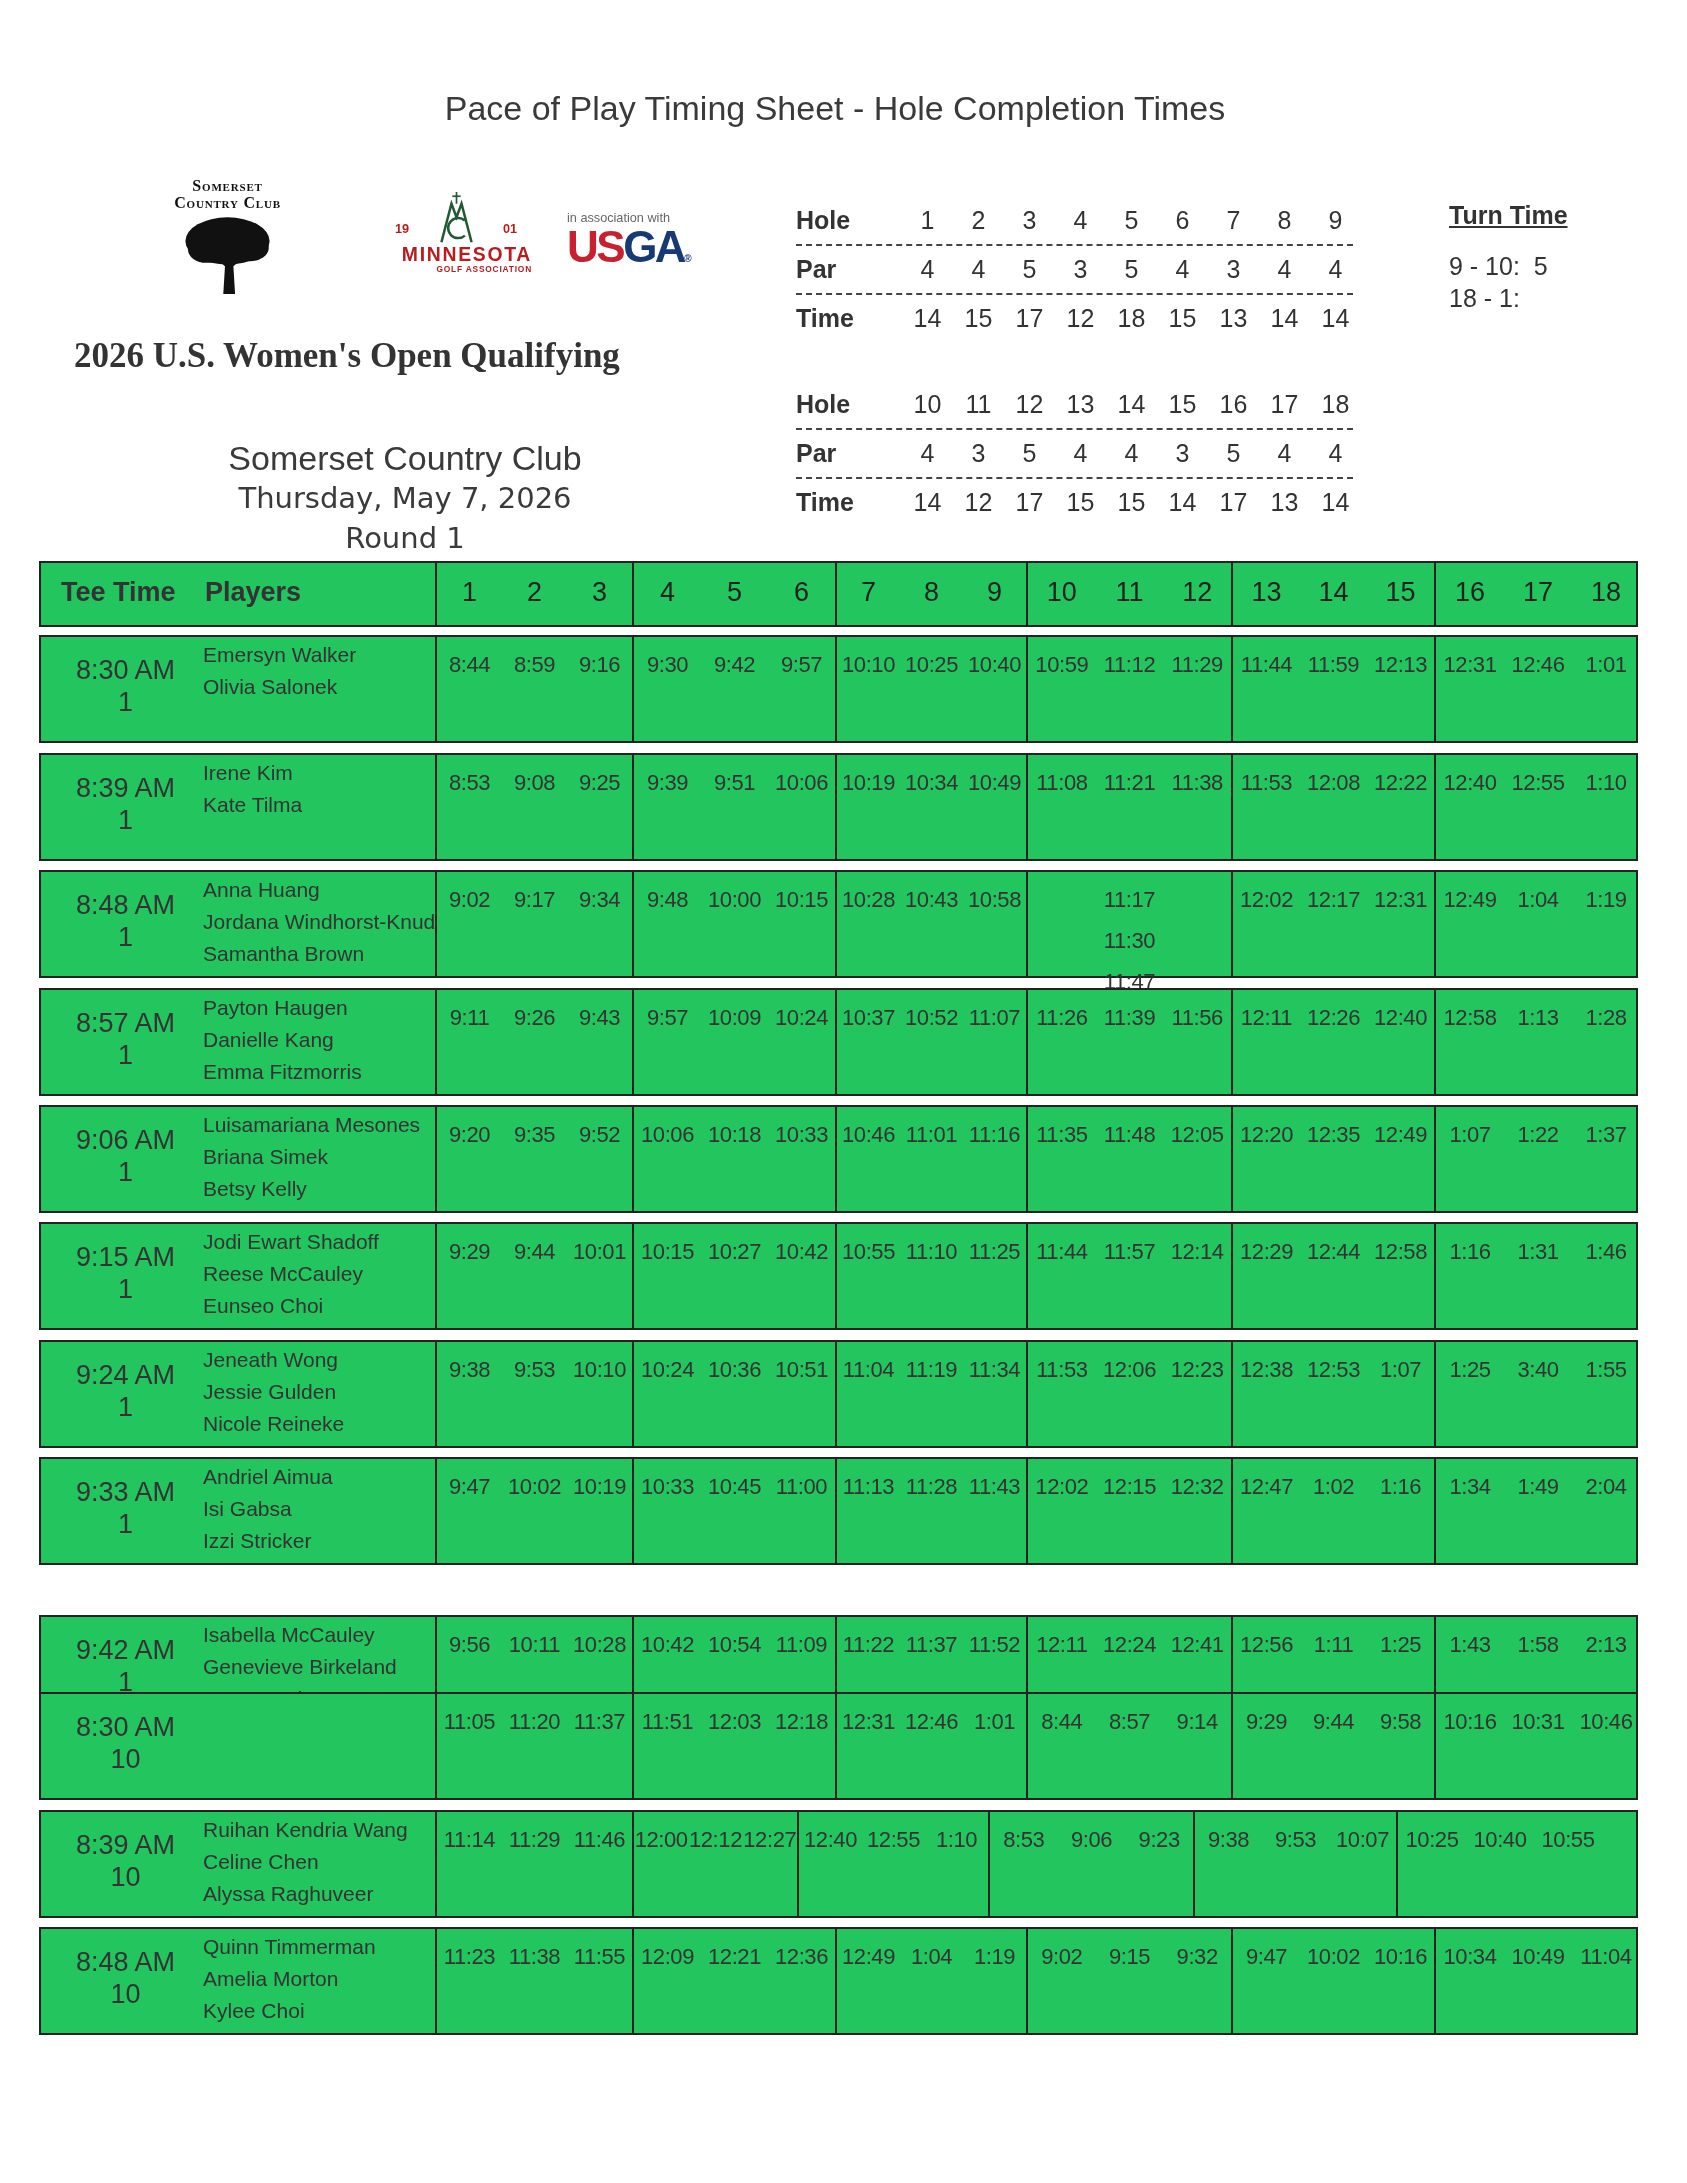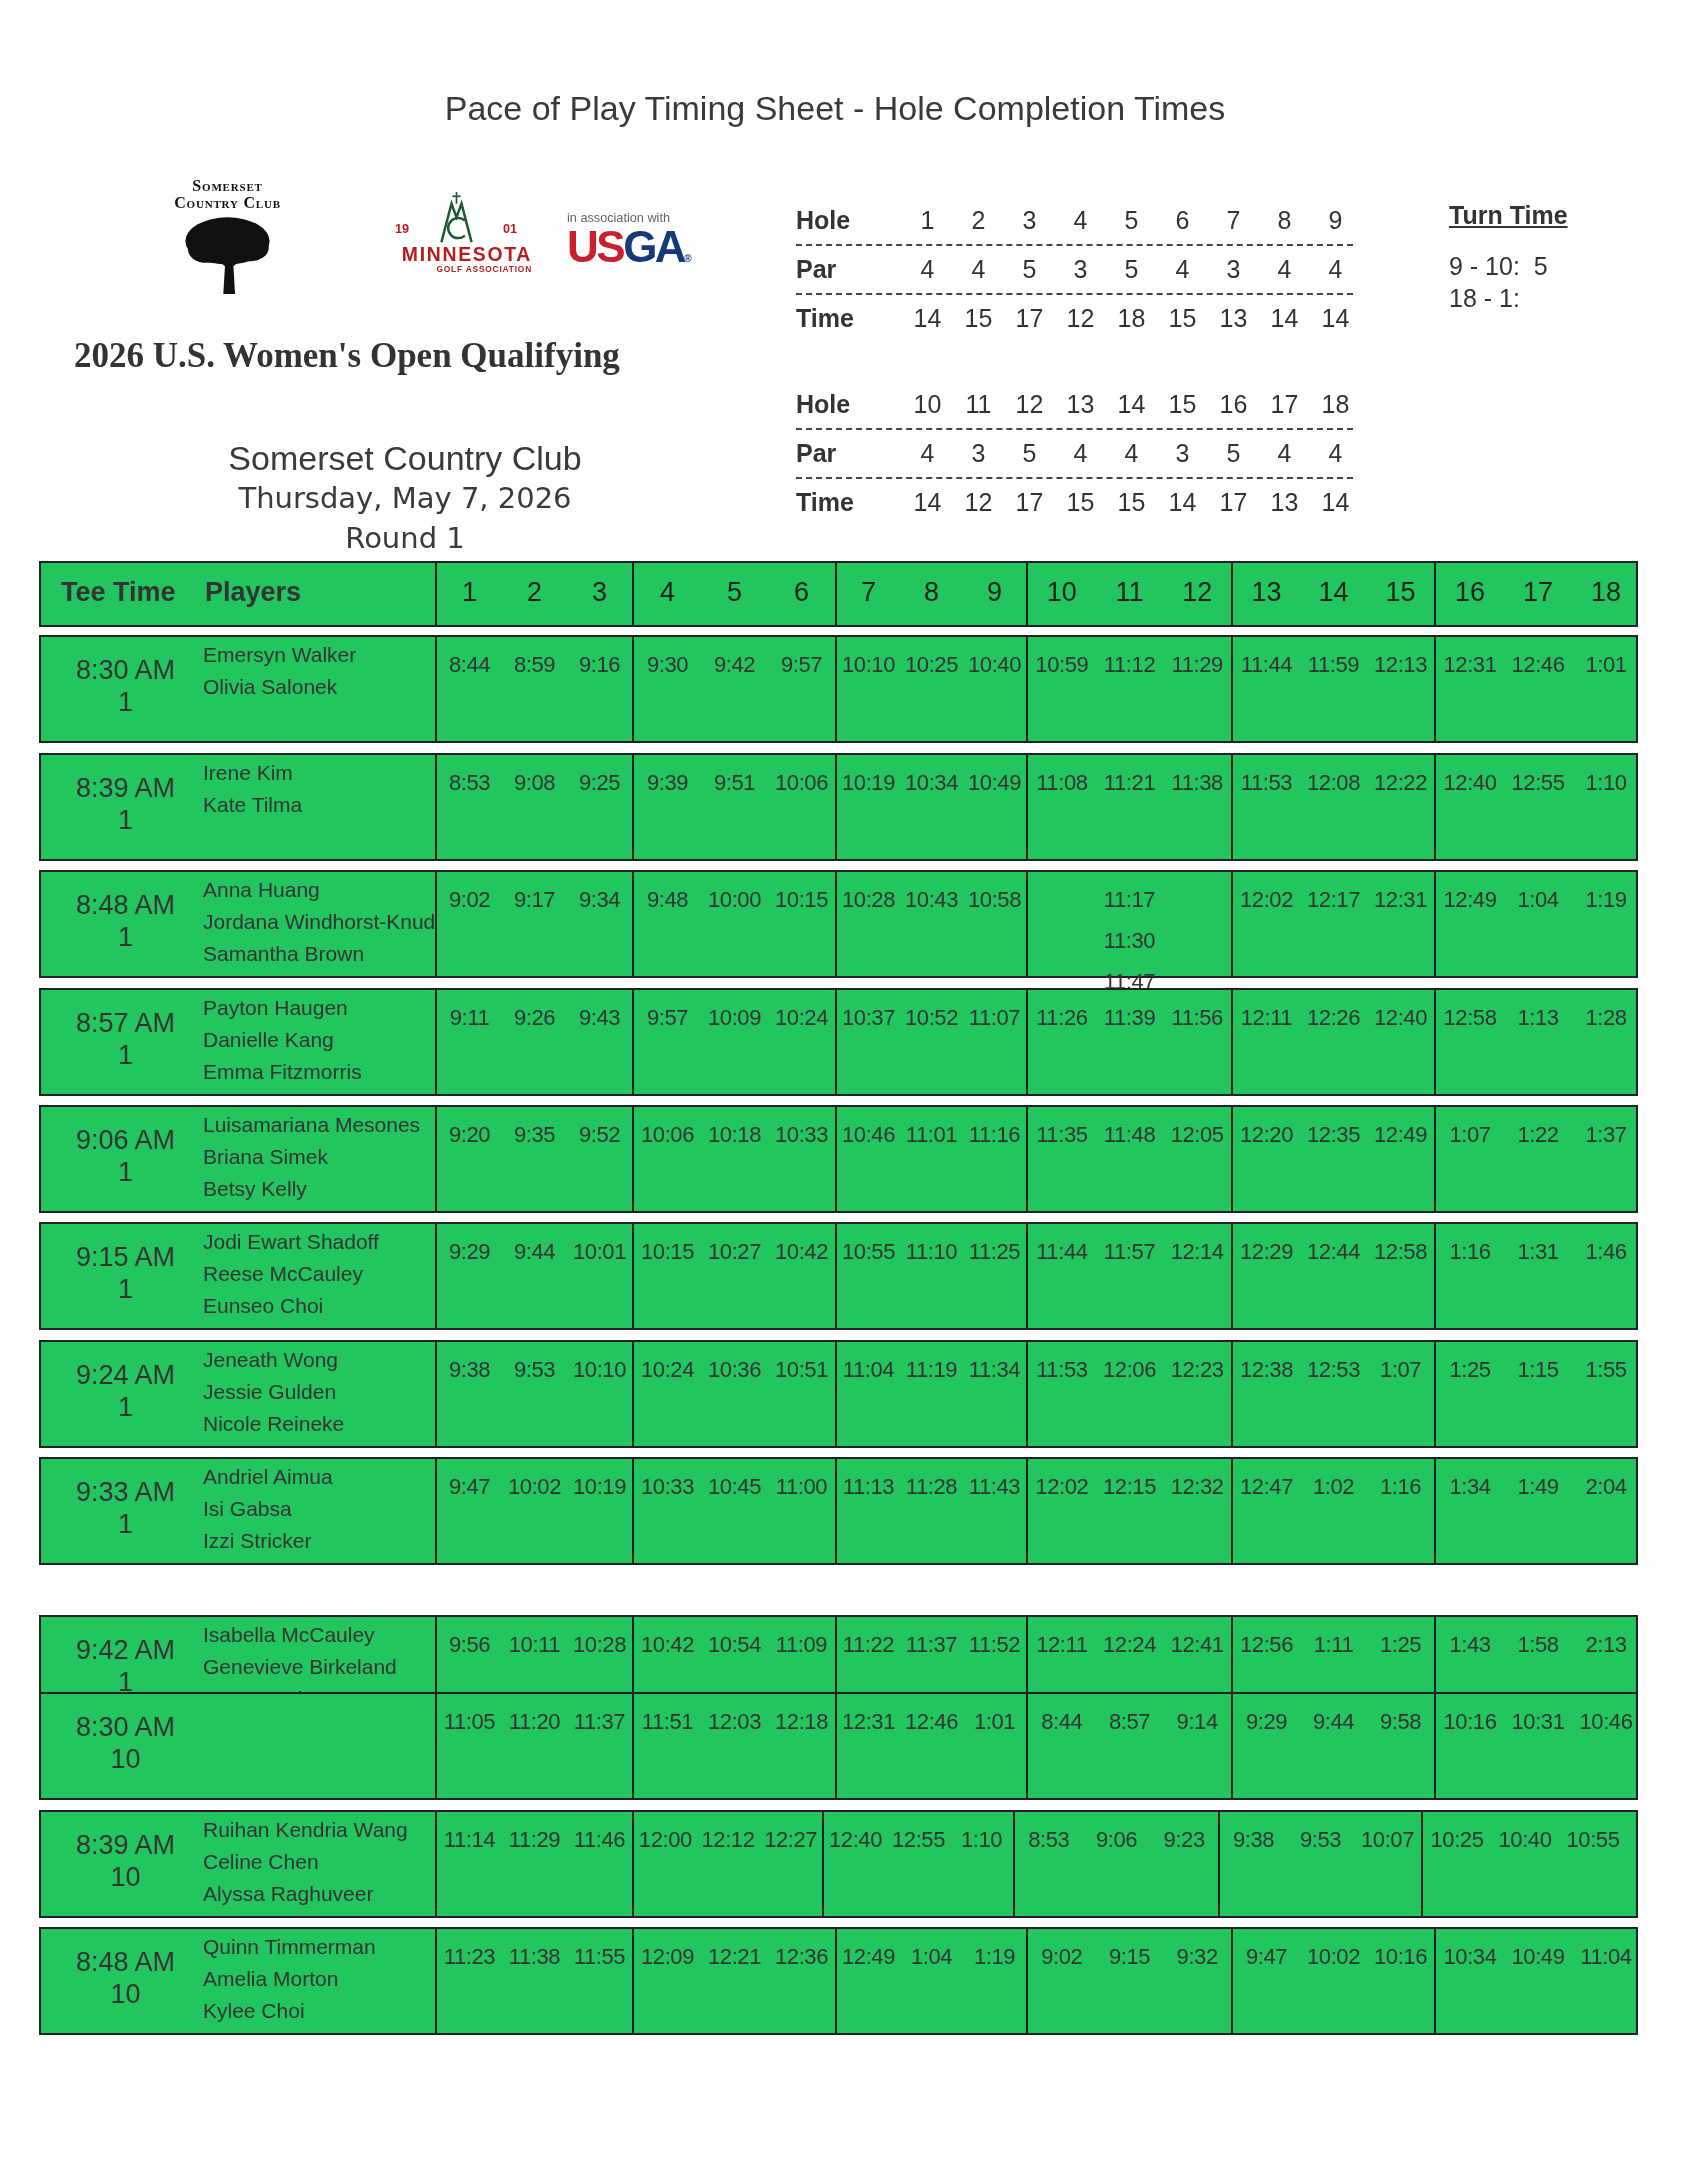--- a/index.html
+++ b/index.html
@@ -518,21 +518,21 @@
           <div class="tcell">12:06</div>
           <div class="tcell">12:23</div>
         </div>
         <div class="group" style="width: 203px;">
           <div class="tcell">12:38</div>
           <div class="tcell">12:53</div>
           <div class="tcell">1:07</div>
         </div>
         <div class="group" style="width: 204px;">
           <div class="tcell">1:25</div>
-          <div class="tcell">1:15</div>
+          <div class="tcell">3:40</div>
           <div class="tcell">1:55</div>
         </div>
       </div>
       <div class="trow" style="top: 896px; height: 108px;">
         <div class="cell-info">
           <div class="tee-time">
             <div>9:33 AM</div>
             <div>1</div>
           </div>
           <div class="players">
@@ -663,21 +663,21 @@
             <div>Ruihan Kendria Wang</div>
             <div>Celine Chen</div>
             <div>Alyssa Raghuveer</div>
           </div>
         </div>
         <div class="group" style="width: 197px;">
           <div class="tcell">11:14</div>
           <div class="tcell">11:29</div>
           <div class="tcell">11:46</div>
         </div>
-        <div class="group" style="width: 190px;">
+        <div class="group" style="width: 165px;">
           <div class="tcell">12:00</div>
           <div class="tcell">12:12</div>
           <div class="tcell">12:27</div>
         </div>
         <div class="group" style="width: 191px;">
           <div class="tcell">12:40</div>
           <div class="tcell">12:55</div>
           <div class="tcell">1:10</div>
         </div>
         <div class="group" style="width: 205px;">

